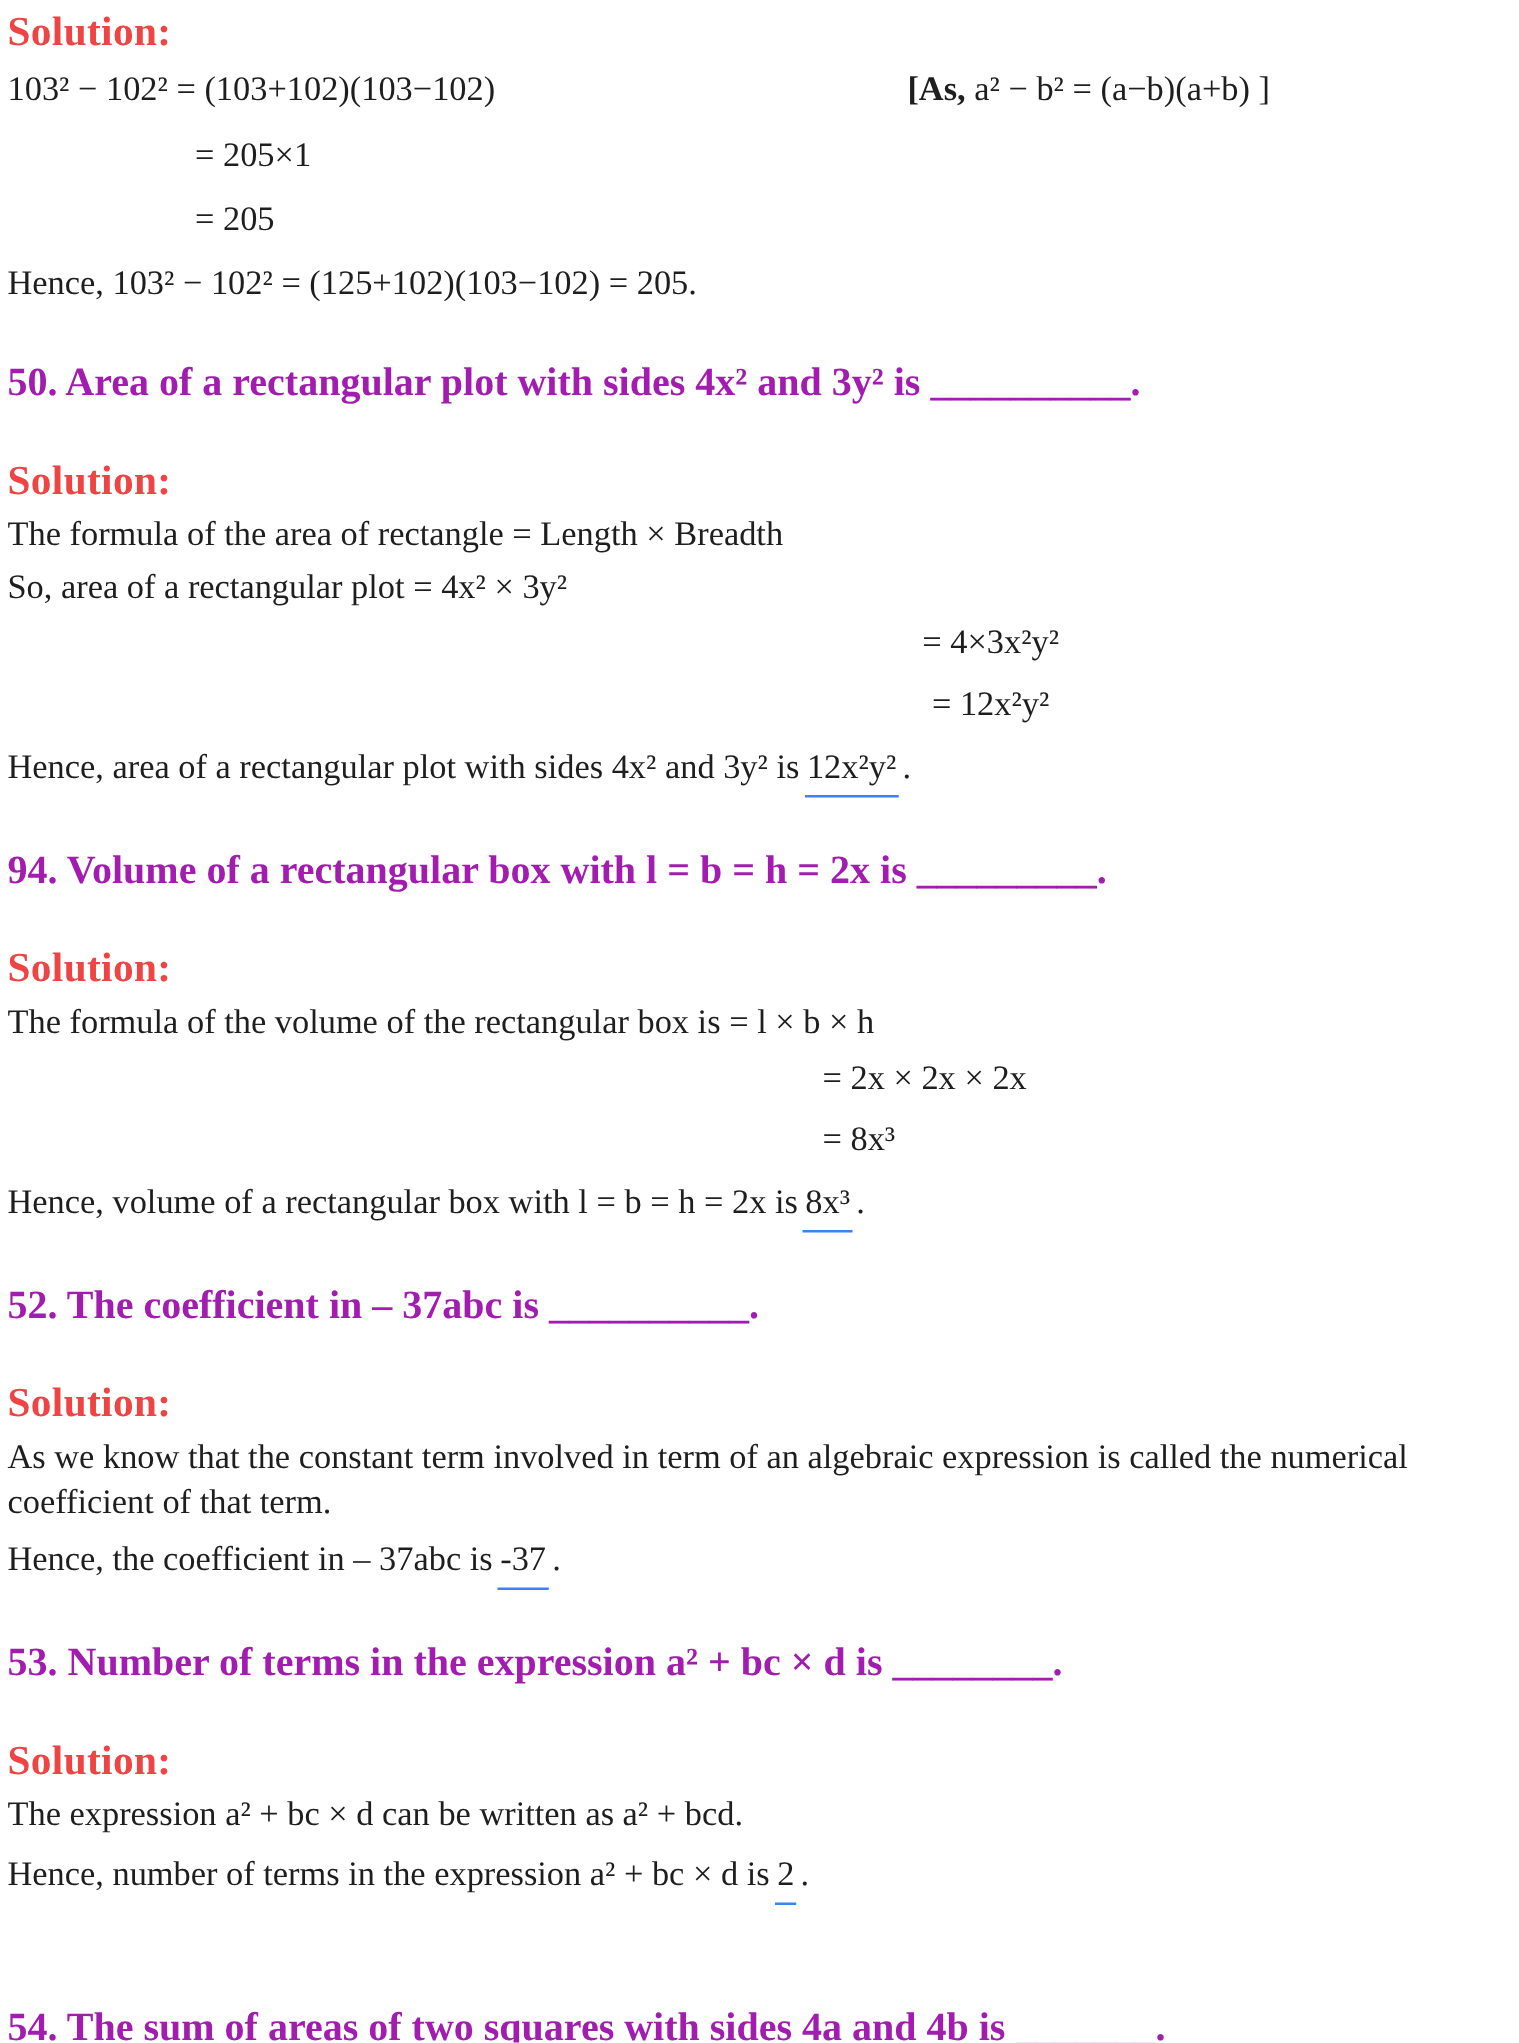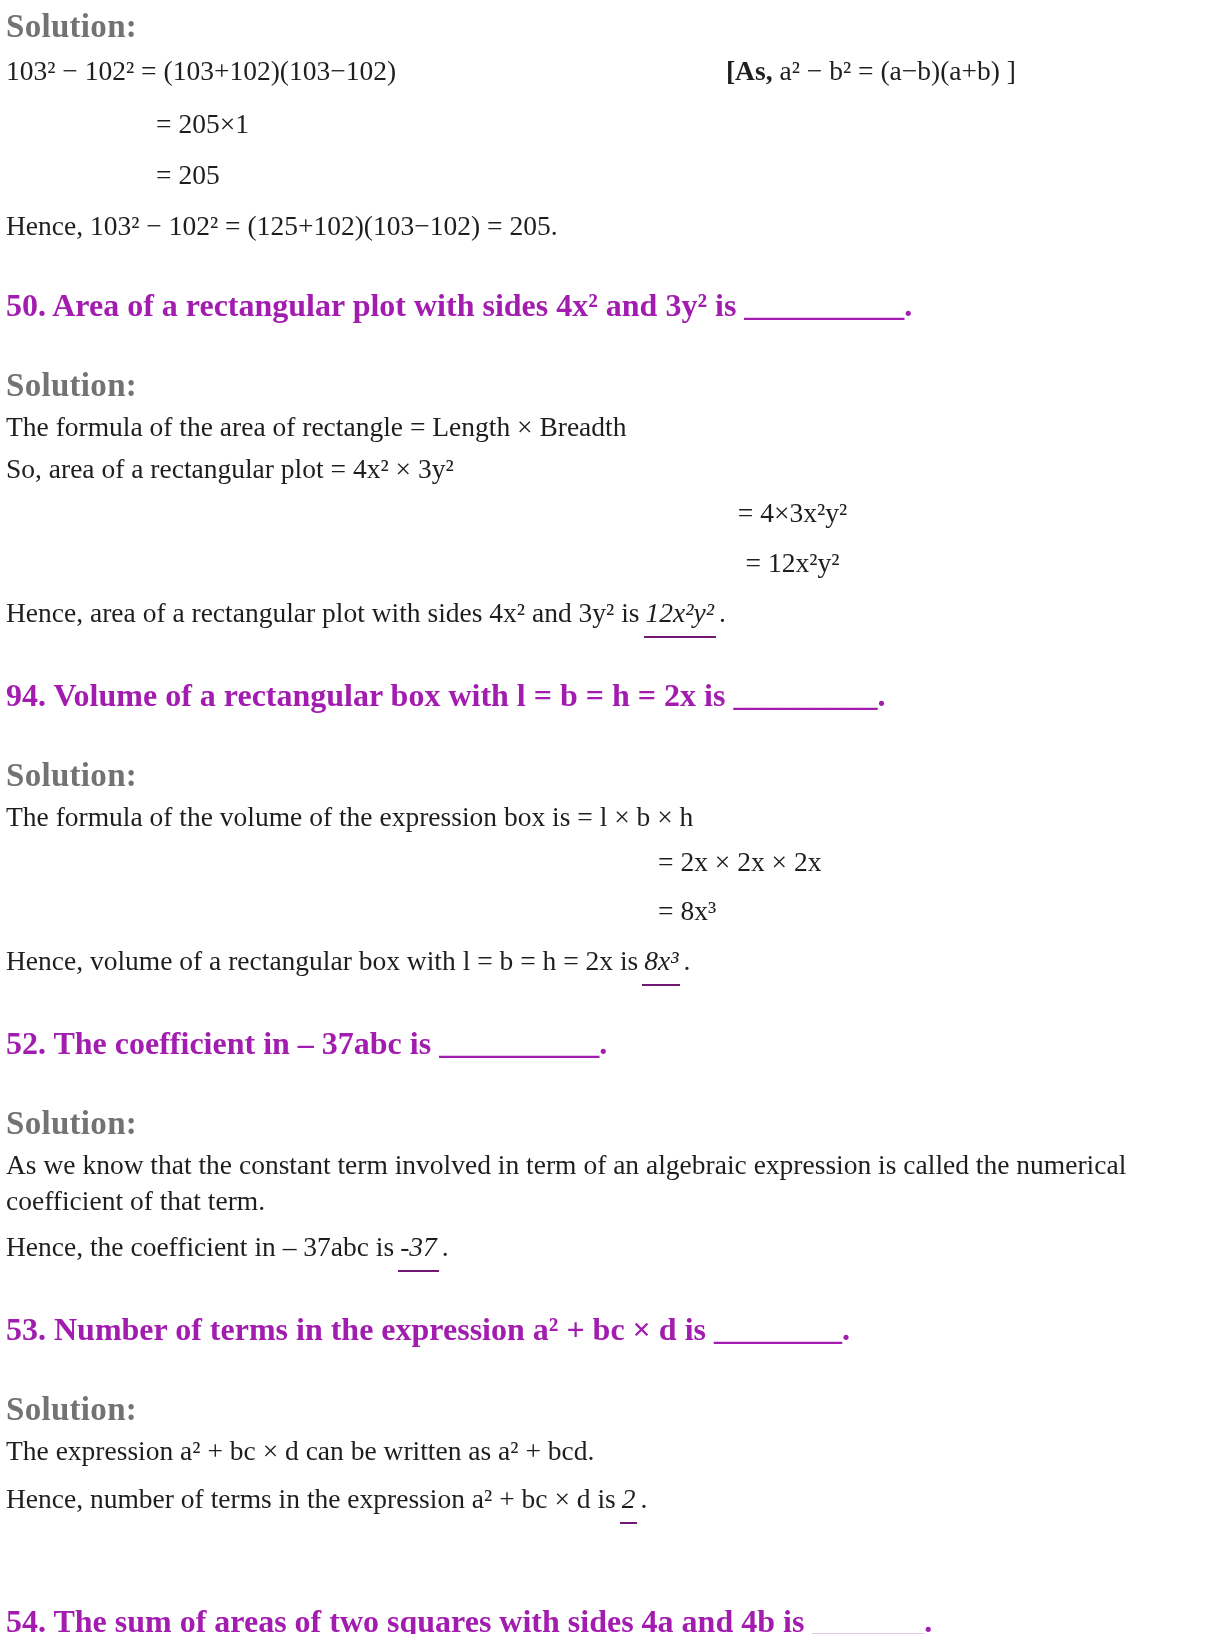--- a/index.html
+++ b/index.html
@@ -8,42 +8,41 @@
     box-sizing:border-box;
     background:#ffffff;
     color:#1e1e1e;
     font-family:"Liberation Serif","DejaVu Serif",serif;
     font-size:27.5px;
     overflow:hidden;
     padding:8px 14px 0 6px;
   }
   .sol-h{
     font-size:33px;font-weight:700;line-height:1.15;
-    color:#737373;letter-spacing:.3px;
+    color:#ef4444;letter-spacing:.3px;
     margin:0 0 4px 0;
   }
   .qh{
     font-size:32px;font-weight:700;line-height:1.35;
     color:#a21caf;
     margin:36px 0 40px 0;
   }
   .line{line-height:1.3;margin:0 0 6px 0;}
   .eqrow{display:flex;align-items:baseline;line-height:1.5;margin:0 0 12px 0;}
   .note{margin-left:auto;margin-right:185px;white-space:nowrap;}
   .step{line-height:1.5;margin:0 0 8px 0;}
   .hence{line-height:1.6;margin:0;}
   .ind-a{margin-left:150px;}
   .ind-b{margin-left:378px;text-align:center;}
   .ind-c{margin-left:652px;}
   .b{font-weight:700;}
   .it{margin-top:44px;}
   .ans{
-    font-style:italic;
     display:inline-block;
-    border-bottom:2px solid #701a75;
+    border-bottom:2px solid #3b82f6;
     padding:0 2px 1px 2px;
     margin-left:4px;
   }
   .period{margin-left:3px;}
   .wrapcap{max-width:1170px;}
   .mb10{margin-bottom:10px;}
   .mb8{margin-bottom:8px;}
 </style>
 </head>
 <body>
@@ -67,21 +66,21 @@
     <div class="line">The formula of the area of rectangle = Length × Breadth</div>
     <div class="line"><span>So, area of a rectangular plot = </span><span class="it">4x² × 3y²</span></div>
     <div class="step ind-b"><span>= 4×3</span><span class="it">x²y²</span></div>
     <div class="step ind-b"><span>= 12</span><span class="it">x²y²</span></div>
     <div class="hence"><span>Hence, area of a rectangular plot with sides 4x² and 3y² is</span><span class="ans">12x²y²</span><span class="period">.</span></div>
   </section>
 
   <section>
     <h2 class="qh">94. Volume of a rectangular box with l = b = h = 2x is _________.</h2>
     <h2 class="sol-h">Solution:</h2>
-    <div class="line"><span>The formula of the volume of the expression box is = </span><span class="it">l × b × h</span></div>
+    <div class="line"><span>The formula of the volume of the rectangular box is = </span><span class="it">l × b × h</span></div>
     <div class="step ind-c"><span>= </span><span class="it">2x × 2x × 2x</span></div>
     <div class="step ind-c mb8"><span>= </span><span class="it">8x³</span></div>
     <div class="hence"><span>Hence, volume of a rectangular box with l = b = h = 2x is</span><span class="ans">8x³</span><span class="period">.</span></div>
   </section>
 
   <section>
     <h2 class="qh">52. The coefficient in – 37abc is __________.</h2>
     <h2 class="sol-h">Solution:</h2>
     <div class="line wrapcap">As we know that the constant term involved in term of an algebraic expression is called the numerical coefficient of that term.</div>
     <div class="hence"><span>Hence, the coefficient in – 37abc is</span><span class="ans">-37</span><span class="period">.</span></div>

